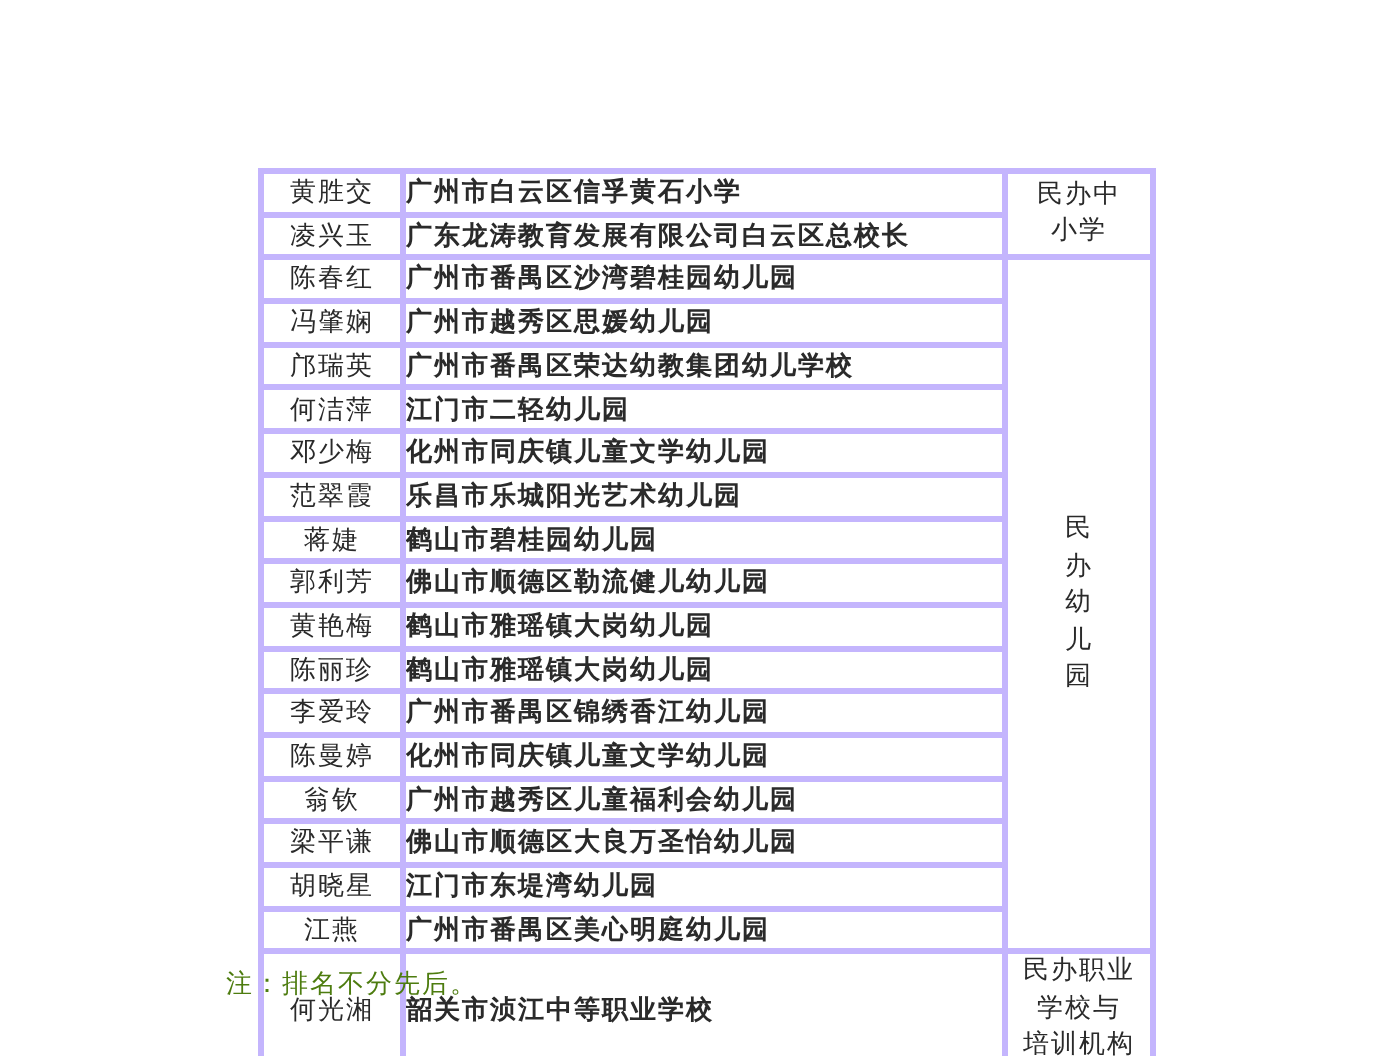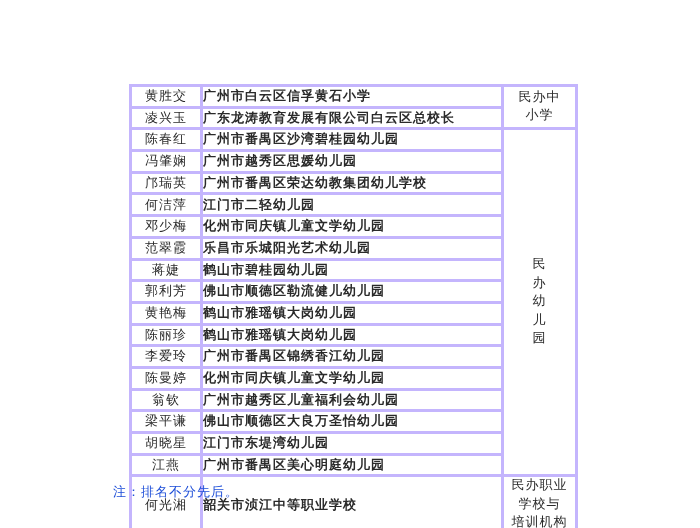--- a/index.html
+++ b/index.html
@@ -55,21 +55,21 @@
     white-space: normal;
     line-height: 18.2px;
     font-family: Liberation Mono, monospace;
   }
   .footnote {
     position: absolute;
     left: 113px;
     top: 483px;
     font-size: 13px;
     letter-spacing: 1px;
-    color: #1d4ed8;
+    color: #4d7c0f;
   }
 </style>
 </head>
 <body>
 
 <div class="doc-page">
   <table class="award-table">
     <colgroup>
       <col style="width:71px">
       <col style="width:301px">

